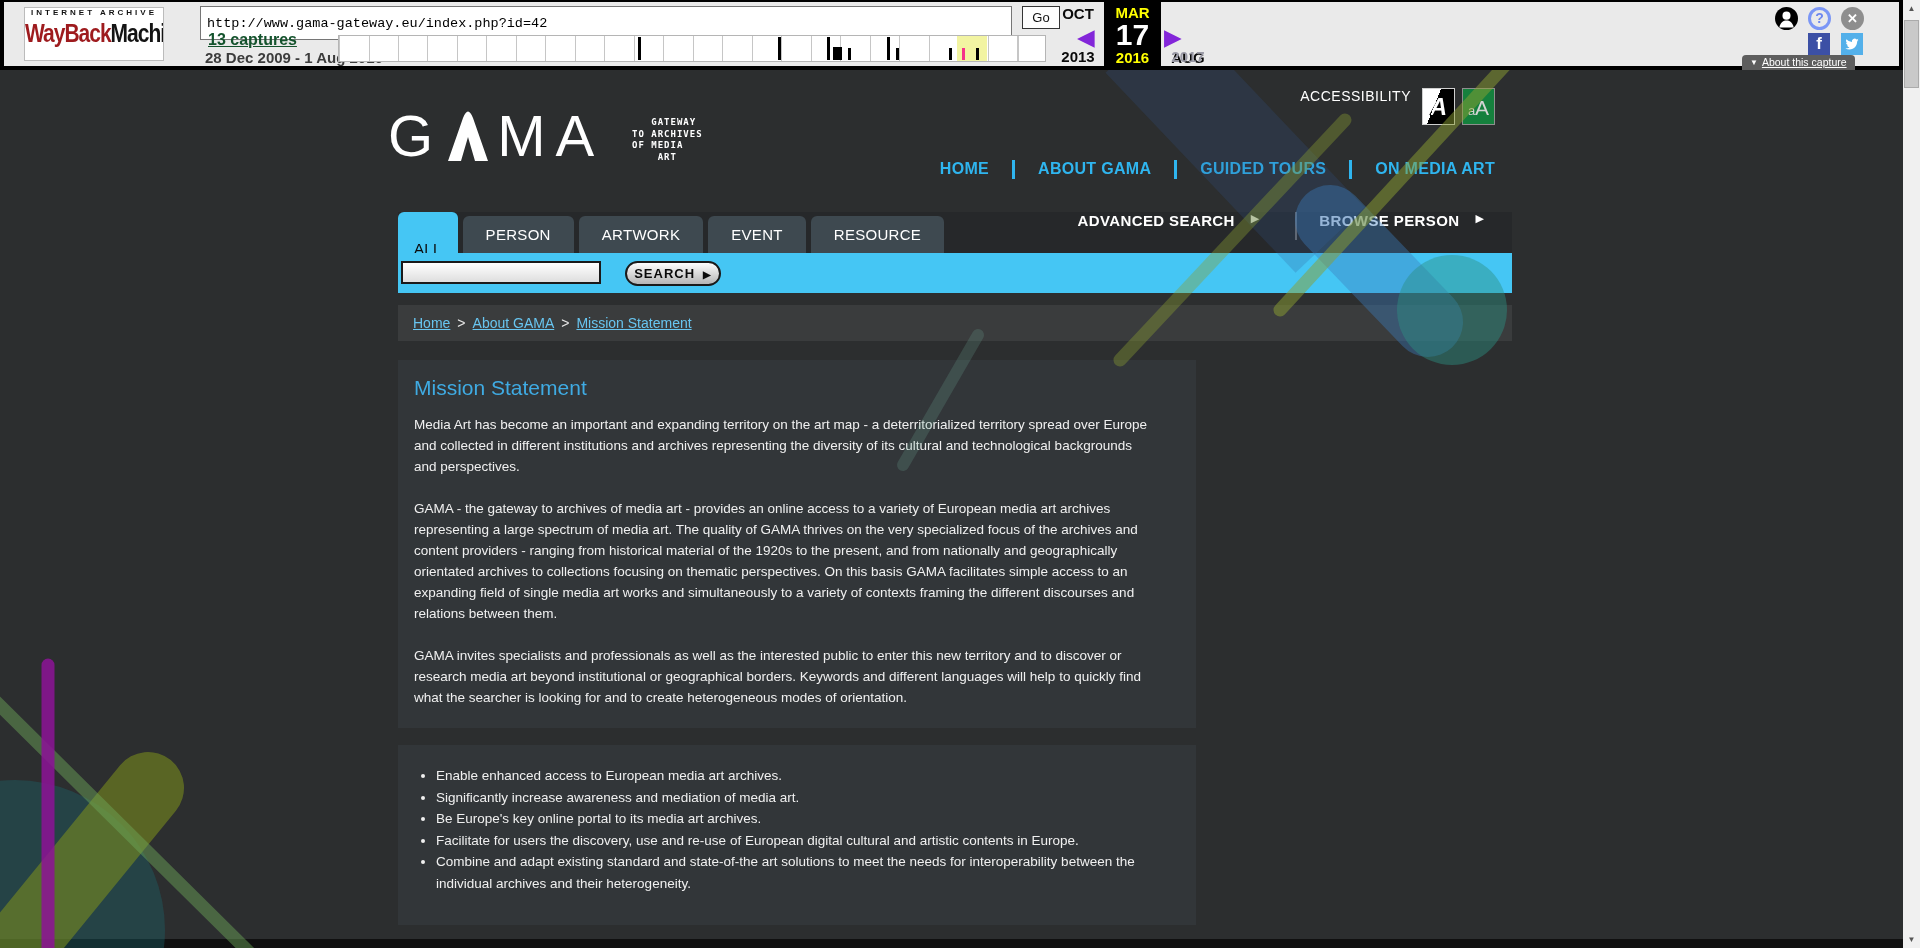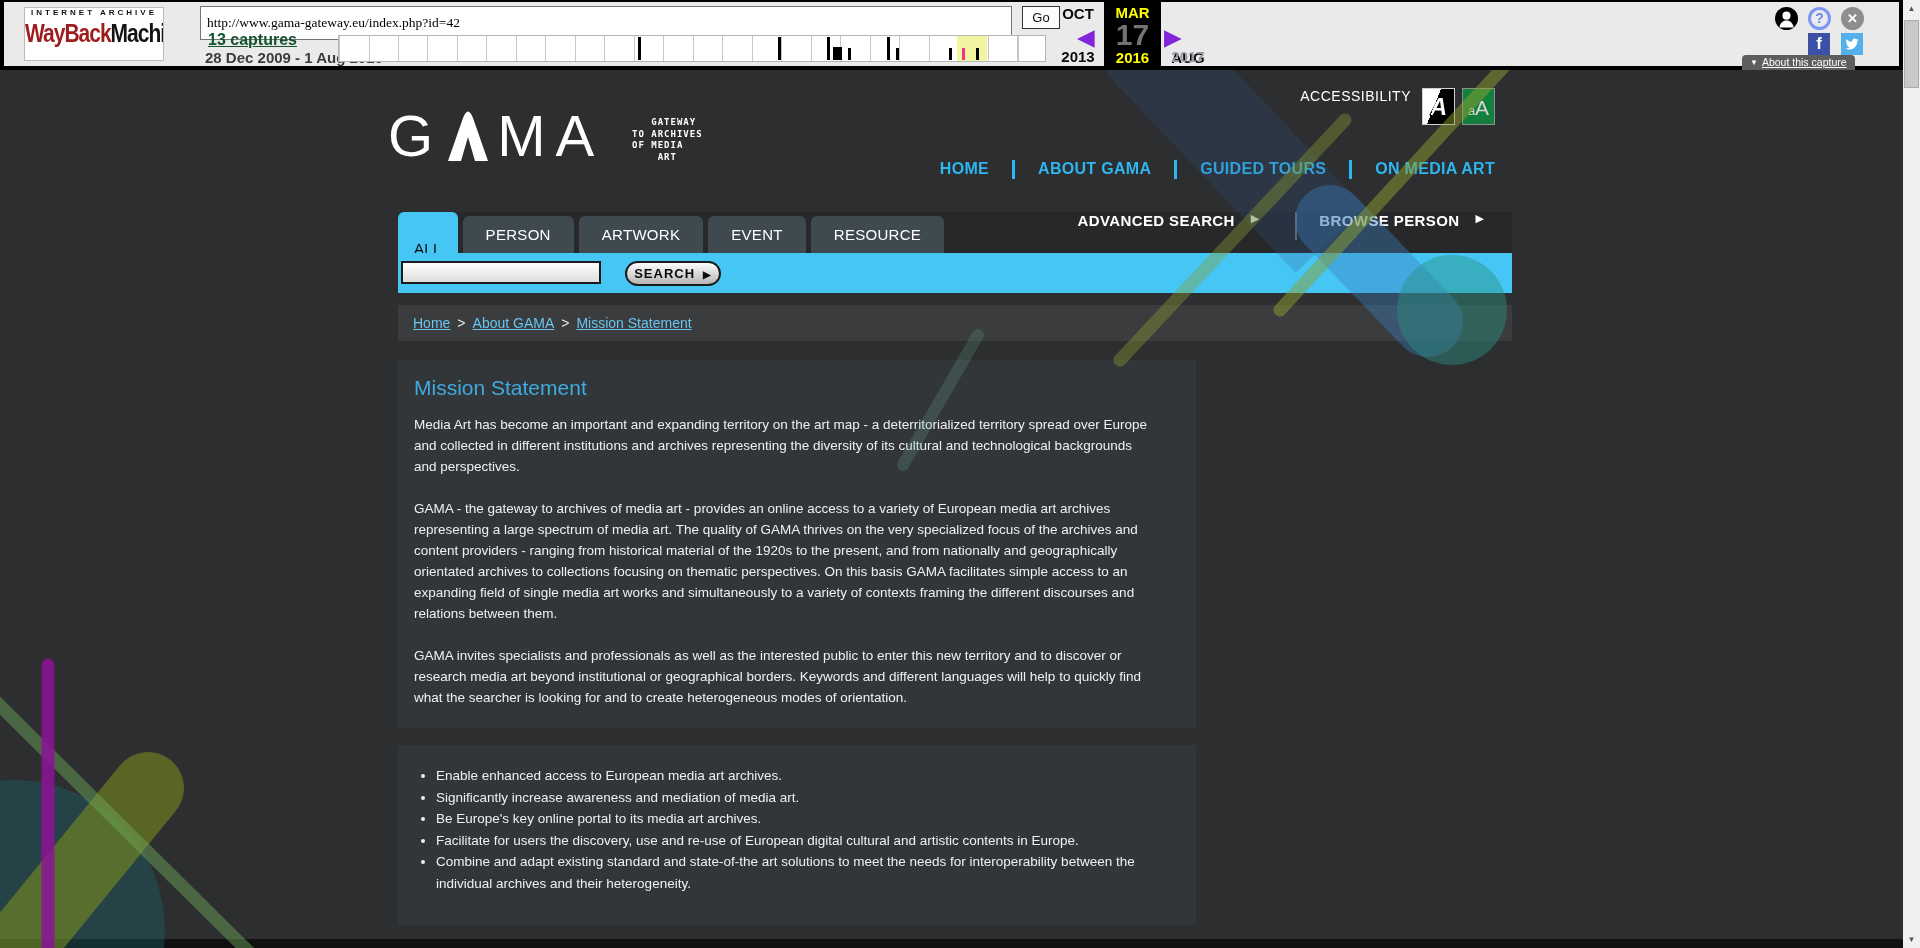--- a/index.html
+++ b/index.html
@@ -13,39 +13,39 @@
               background:#eaeaea; }
   #wb-logo { position:absolute; left:20px; top:5px; width:140px; height:54px;
              background:#fff; border:1px solid #bbb; text-align:center; overflow:hidden; }
   #wb-logo-top { font-size:8px; font-weight:bold; letter-spacing:3px; color:#111; }
   #wb-logo-main { font-size:21px; font-weight:bold; line-height:24px; letter-spacing:-1px;
                   transform:scaleY(1.25); margin-top:4px; }
   #wb-logo-main .red { color:#9e1b1e; }
   #wb-logo-main .blk { color:#141414; }
   #wb-url { position:absolute; left:196px; top:4px; width:812px; height:26px;
             border:1px solid #767676; background:#fff; font-size:13.5px; padding:16px 6px;
-            font-family:Liberation Serif, serif; }
+            font-family:Liberation Mono, monospace; }
   #wb-go { position:absolute; left:1018px; top:4px; width:38px; height:23px;
            background:#fdfdfd; border:1px solid #333; font-size:13px; text-align:center;
            line-height:21px; color:#111; cursor:pointer; }
   #wb-captures { position:absolute; left:204px; top:29px; font-size:16px; font-weight:bold;
                  color:#14532d; text-decoration:underline; }
   #wb-range { position:absolute; left:201px; top:47px; font-size:15px; color:#3c3c3c;font-weight:bold; }
 
   #timeline { position:absolute; left:334px; top:33px; width:708px; height:27px;
               background:repeating-linear-gradient(90deg,#c6c6c6 0,#c6c6c6 1px,#fff 1px,#fff 29.5px);
               border:1px solid #b5b5b5; }
   #tl-highlight { position:absolute; top:0; height:100%; background:#f2f4a2; }
   .tl-bar { position:absolute; bottom:1px; }
 
   .wb-col { position:absolute; width:48px; text-align:center; font-weight:bold; font-size:15px; color:#0a0a0a; }
   #date-box { position:absolute; left:1100px; top:0; width:57px; height:64px; background:#000;
               text-align:center; }
   #date-box .m { color:#ffff00; font-weight:bold; font-size:15px; margin-top:2px; }
-  #date-box .d { color:#737373; font-weight:bold; font-size:30px; line-height:28px; }
+  #date-box .d { color:#ffffff; font-weight:bold; font-size:30px; line-height:28px; }
   #date-box .y { color:#ffff00; font-weight:bold; font-size:15px; }
   .wb-arrow { position:absolute; font-size:23px; color:#8326d9; line-height:20px; cursor:pointer; }
   #wb-year-prev,#wb-year-next { top:46px; }
   #wb-year-next { color:#9a9aa6; }
 
   .wb-ico { position:absolute; width:23px; height:23px; border-radius:50%; text-align:center; cursor:pointer; }
   #ico-person { left:1771px; top:5px; }
   #ico-help { left:1804px; top:5px; border:3px solid #7b96f5; color:#6d87f0;
               font-weight:bold; font-size:14px; line-height:17px; background:transparent; }
   #ico-close { left:1837px; top:5px; background:#8e8e8e; color:#fff; font-weight:bold;

